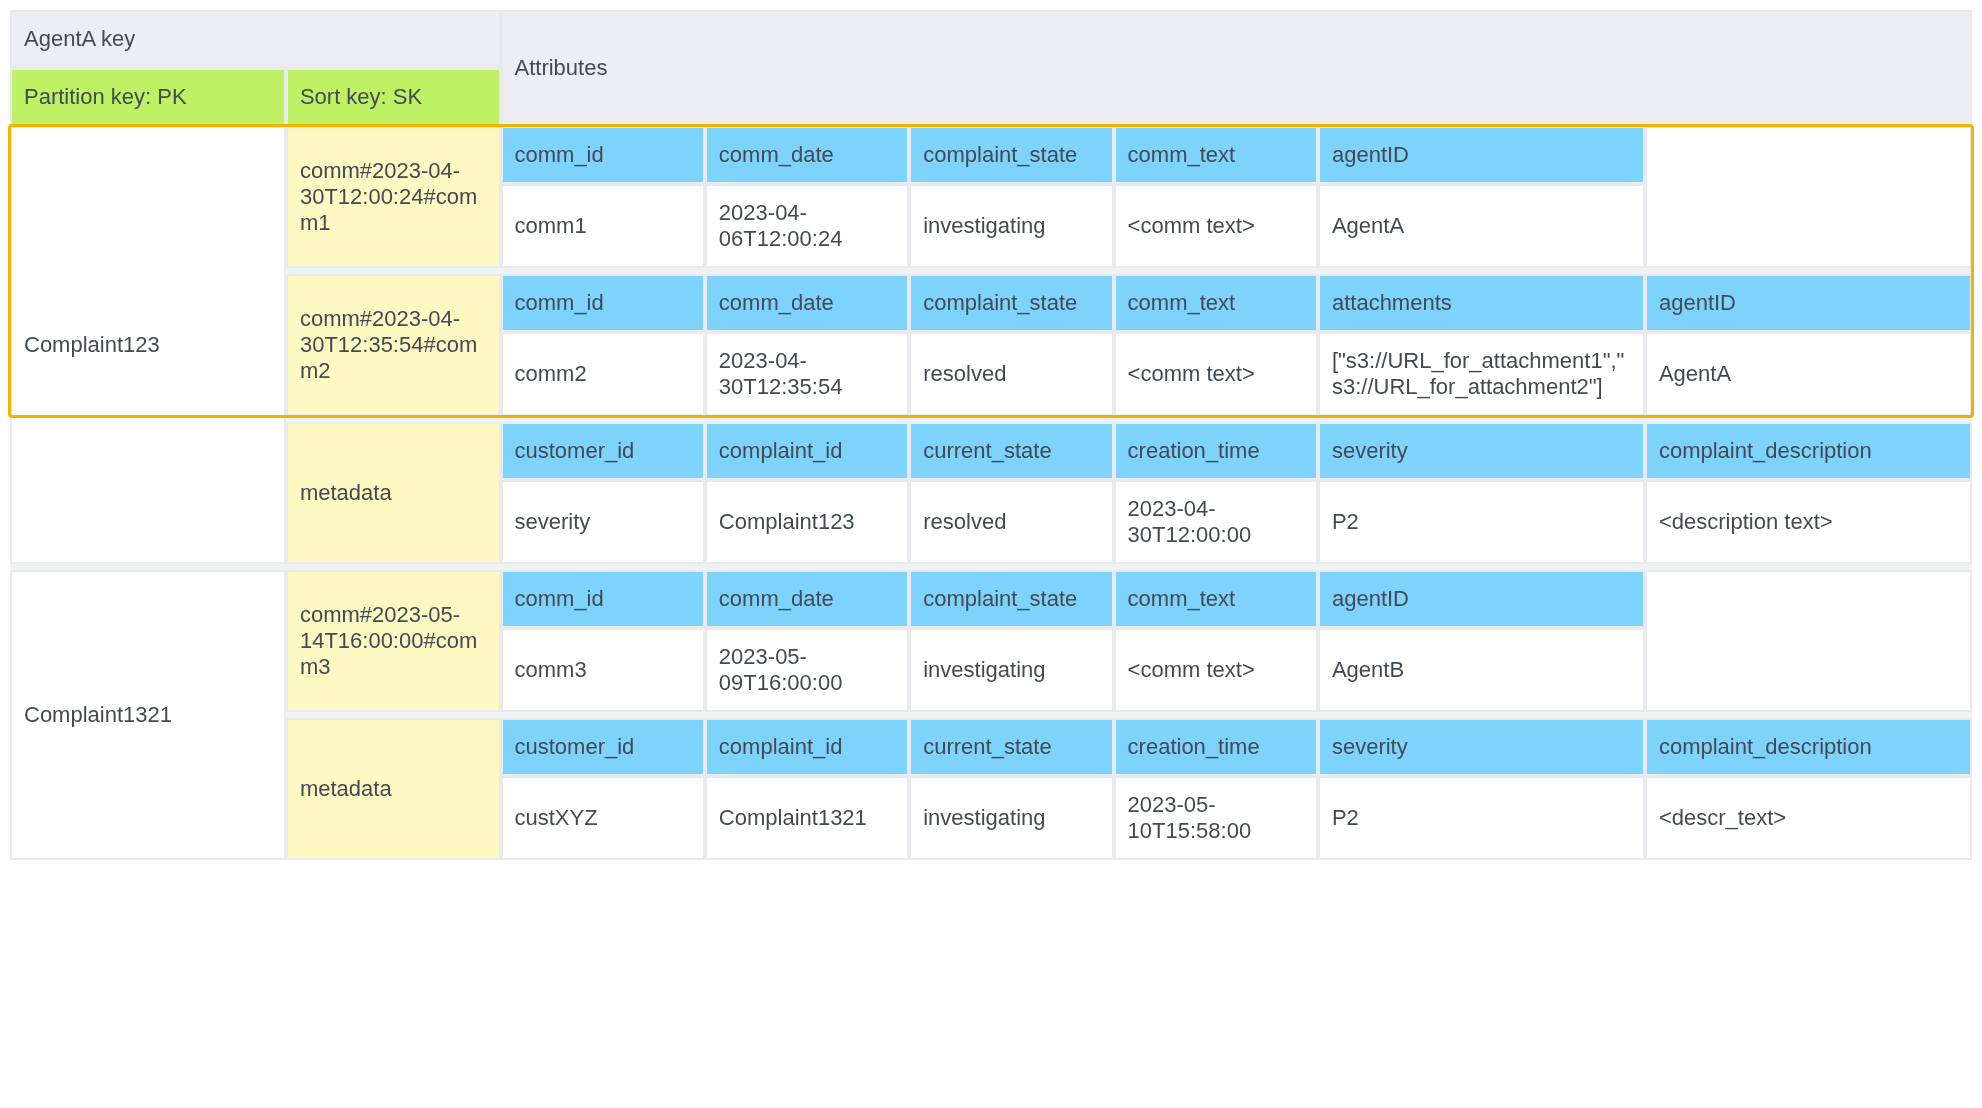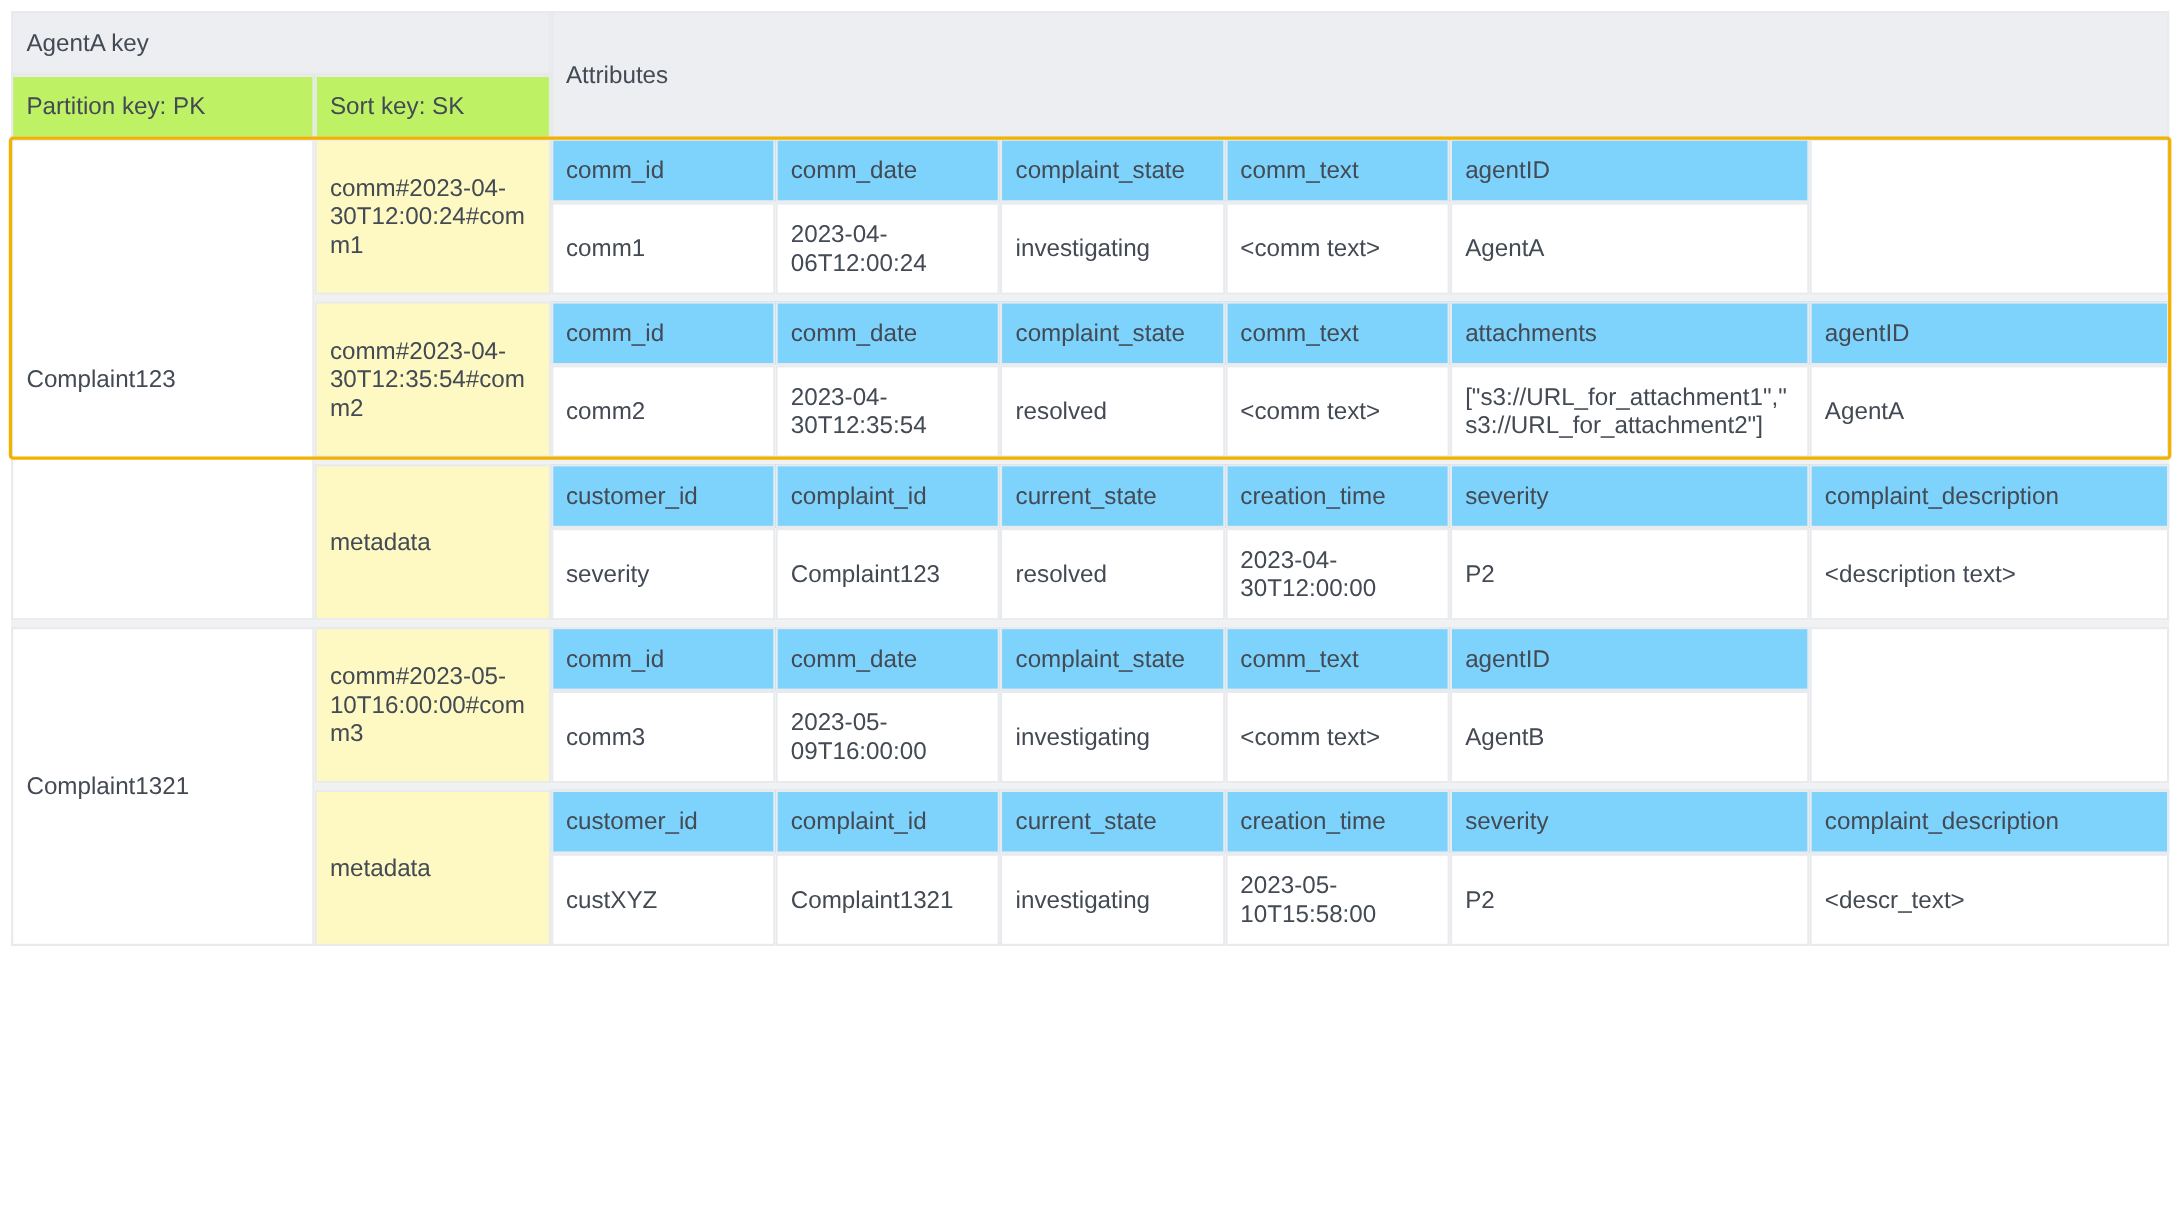--- a/index.html
+++ b/index.html
@@ -129,21 +129,21 @@
     <td class="val">P2</td>
     <td class="val">&lt;description text&gt;</td>
   </tr>
 
   <tr class="spacer">
           <td colspan="8"></td>
         </tr>
 
   <tr>
     <td class="pkcell" rowspan="5">Complaint1321</td>
-    <td class="skcell" rowspan="2">comm#2023-05-10T16:00:00#comm3</td>
+    <td class="skcell" rowspan="2">comm#2023-05-14T16:00:00#comm3</td>
     <td class="attr-hdr">comm_id</td>
     <td class="attr-hdr">comm_date</td>
     <td class="attr-hdr">complaint_state</td>
     <td class="attr-hdr">comm_text</td>
     <td class="attr-hdr">agentID</td>
     <td class="val" rowspan="2"></td>
   </tr>
   <tr>
     <td class="val">comm3</td>
     <td class="val">2023-05-09T16:00:00</td>

